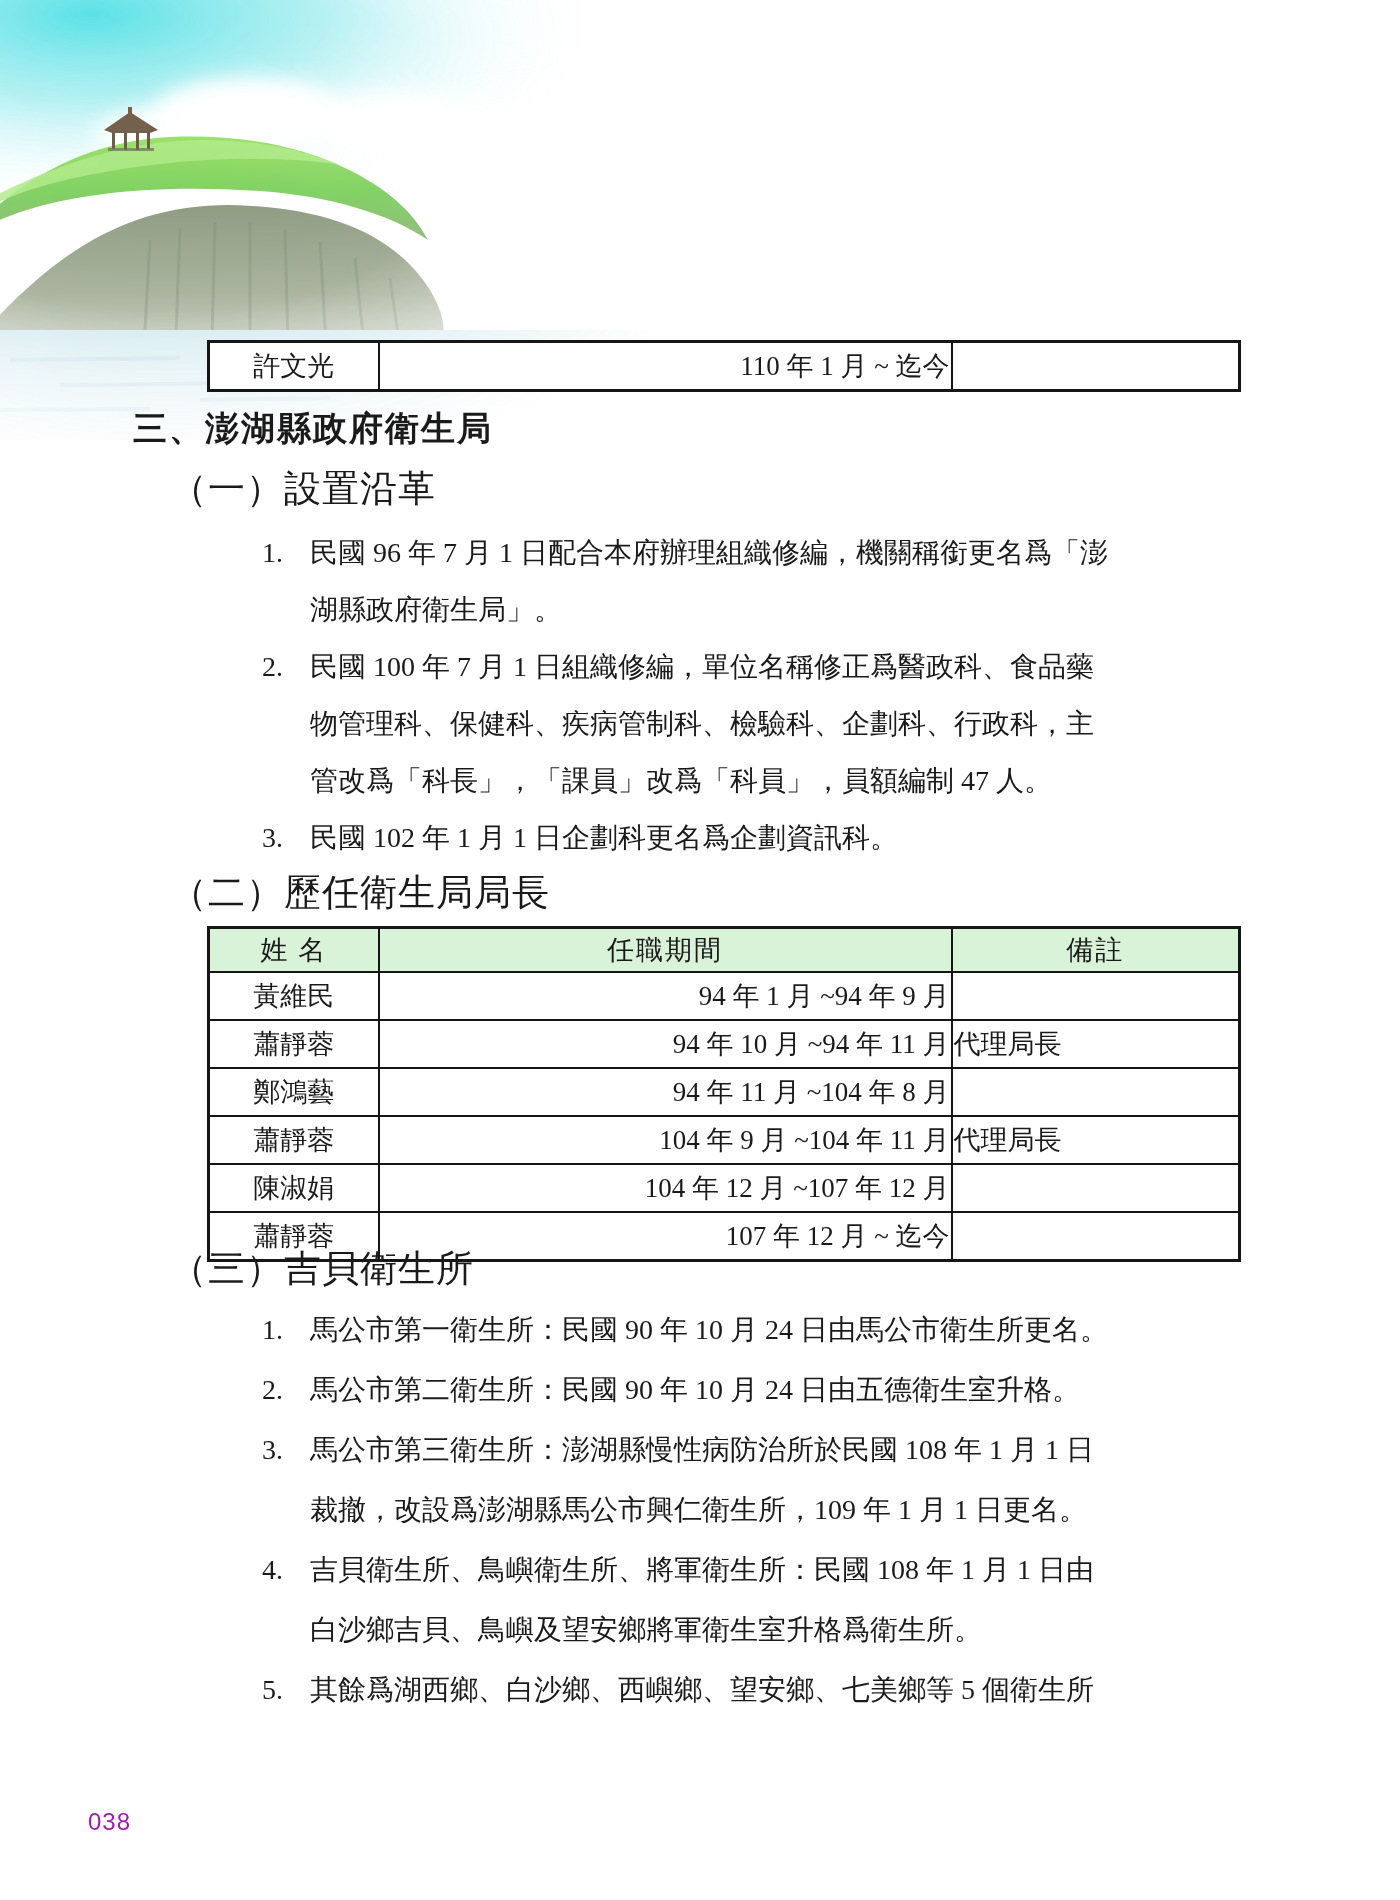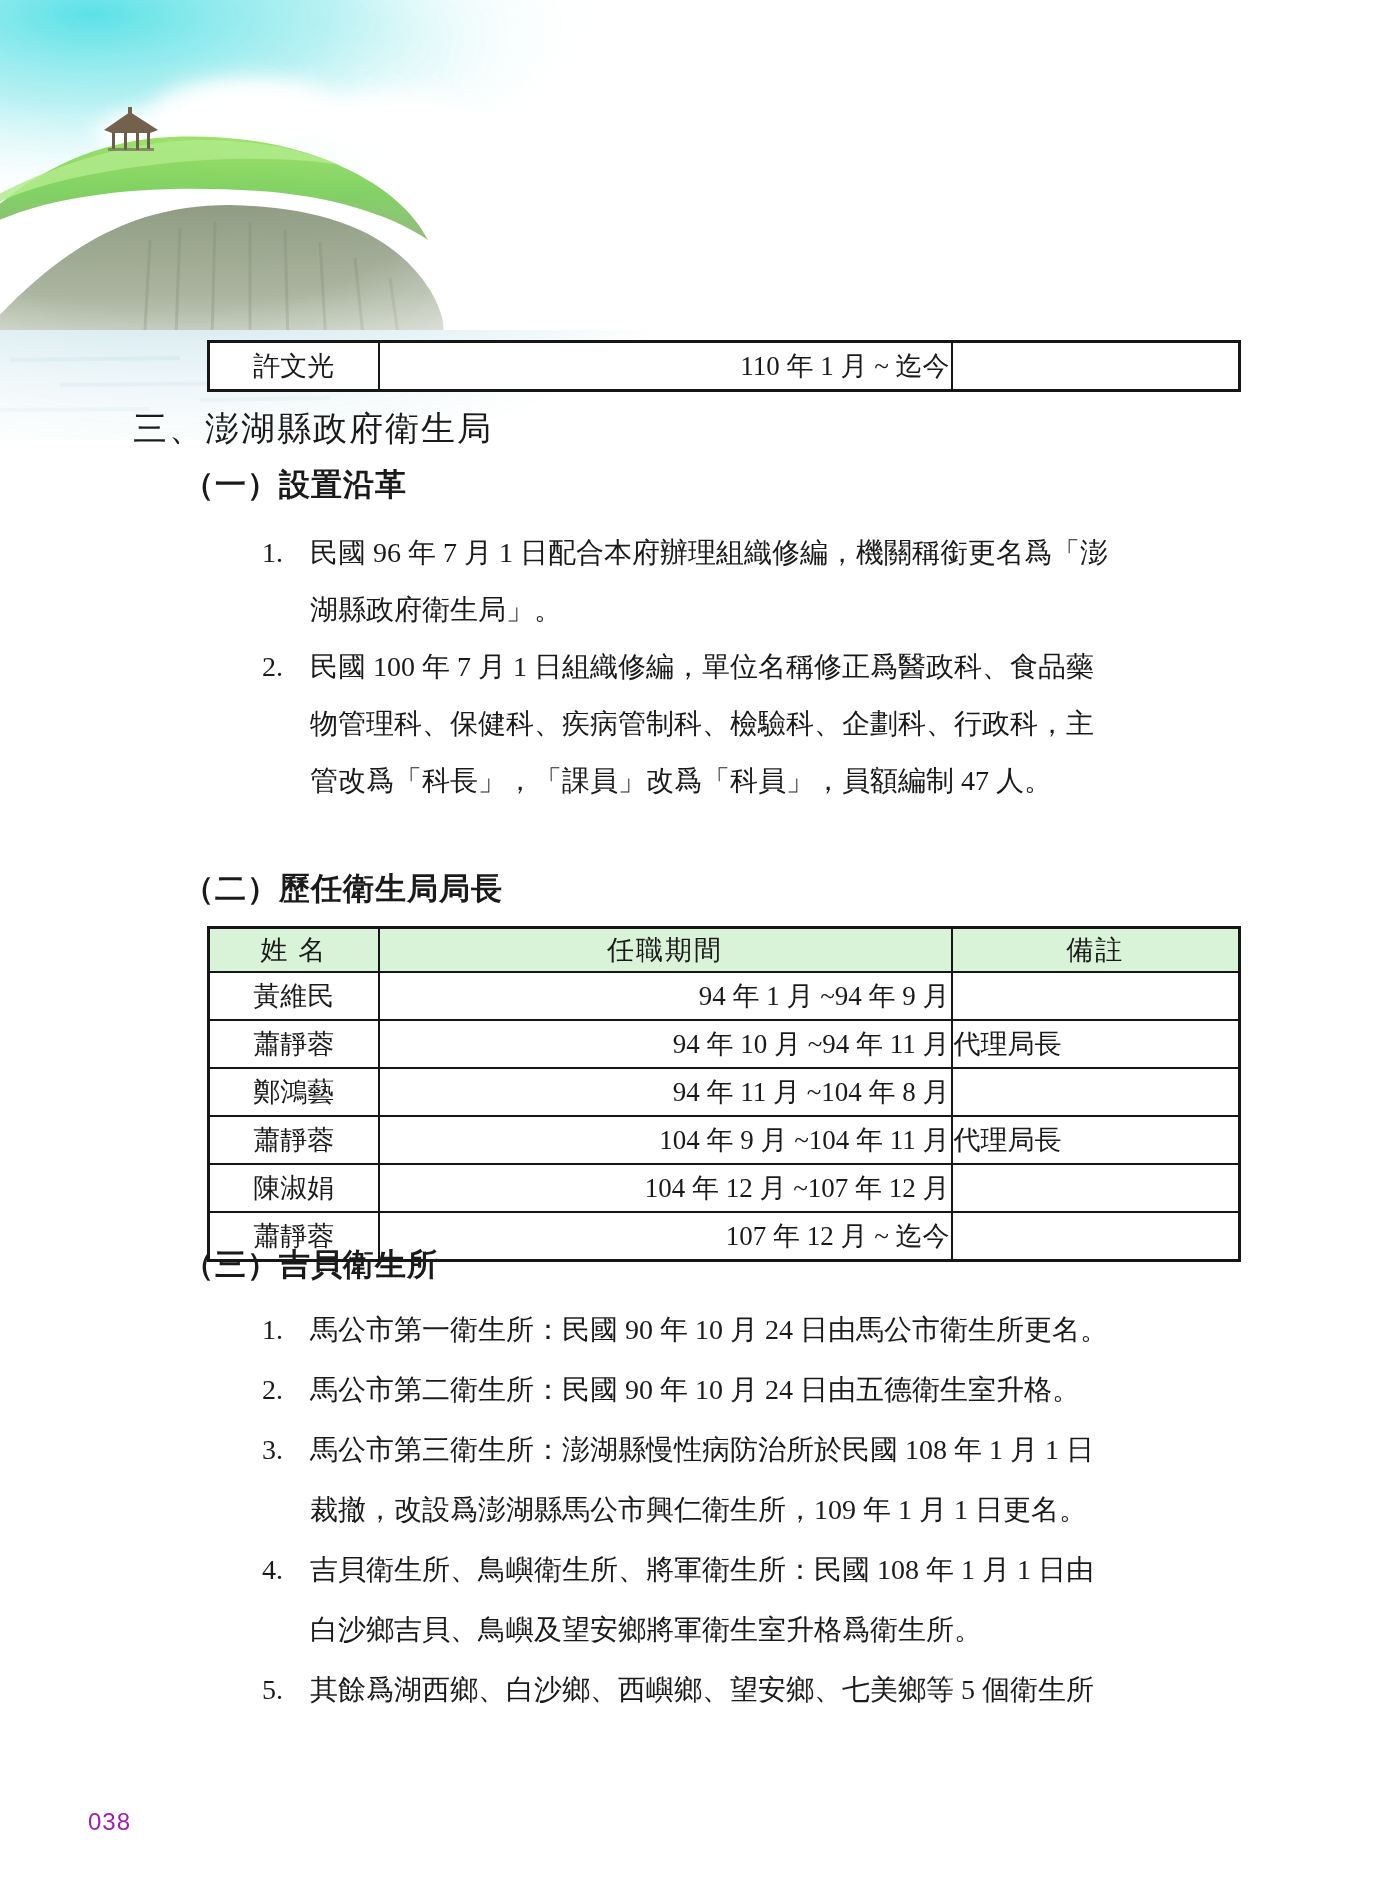--- a/index.html
+++ b/index.html
@@ -36,25 +36,25 @@
     text-align:center;
     letter-spacing:2px;
   }
   table.doc-table td{height:44px;margin-left:24px;}
   td.c1{text-align:center;}
   td.c2{padding-left:24px;text-align:right;}
   td.c3{}
 
   .h1{
     left:133px;top:406px;
-    font-size:34px;font-weight:normal;letter-spacing:2px;
+    font-size:34px;font-weight:bold;letter-spacing:2px;
   }
   .subtitle{
-    left:183px;
-    font-size:31px;letter-spacing:1px;font-weight:bold;
+    left:170px;
+    font-size:37px;letter-spacing:1px;
   }
   .flow{
     left:262px;width:816px;
     font-size:28px;
   }
   .flow .line{white-space:nowrap;}
   .flow1 .line{line-height:57px;height:57px;}
   .flow3 .line{line-height:60px;height:60px;}
   .num{display:inline-block;width:48px;}
   .cont{margin-left:48px;}
@@ -163,20 +163,21 @@
 <div class="abs h1">三、澎湖縣政府衛生局</div>
 
 <div class="abs subtitle" style="top:464px;">（一）設置沿革</div>
 
 <div class="abs flow flow1" style="top:524px;">
   <div class="line"><span class="num">1.</span><span>民國 96 年 7 月 1 日配合本府辦理組織修編，機關稱銜更名爲「澎</span></div>
   <div class="line cont">湖縣政府衛生局」。</div>
   <div class="line"><span class="num">2.</span><span>民國 100 年 7 月 1 日組織修編，單位名稱修正爲醫政科、食品藥</span></div>
   <div class="line cont">物管理科、保健科、疾病管制科、檢驗科、企劃科、行政科，主</div>
   <div class="line cont">管改爲「科長」，「課員」改爲「科員」，員額編制 47 人。</div>
+  <div class="line"><span class="num">3.</span><span>民國 102 年 1 月 1 日企劃科更名爲企劃資訊科。</span></div>
 </div>
 
 <div class="abs subtitle" style="top:868px;">（二）歷任衛生局局長</div>
 
 <table class="doc-table abs" style="left:207px;top:926px;width:1031px;">
   <colgroup>
       <col style="width:170px">
       <col style="width:573px">
       <col style="width:288px">
     </colgroup>

